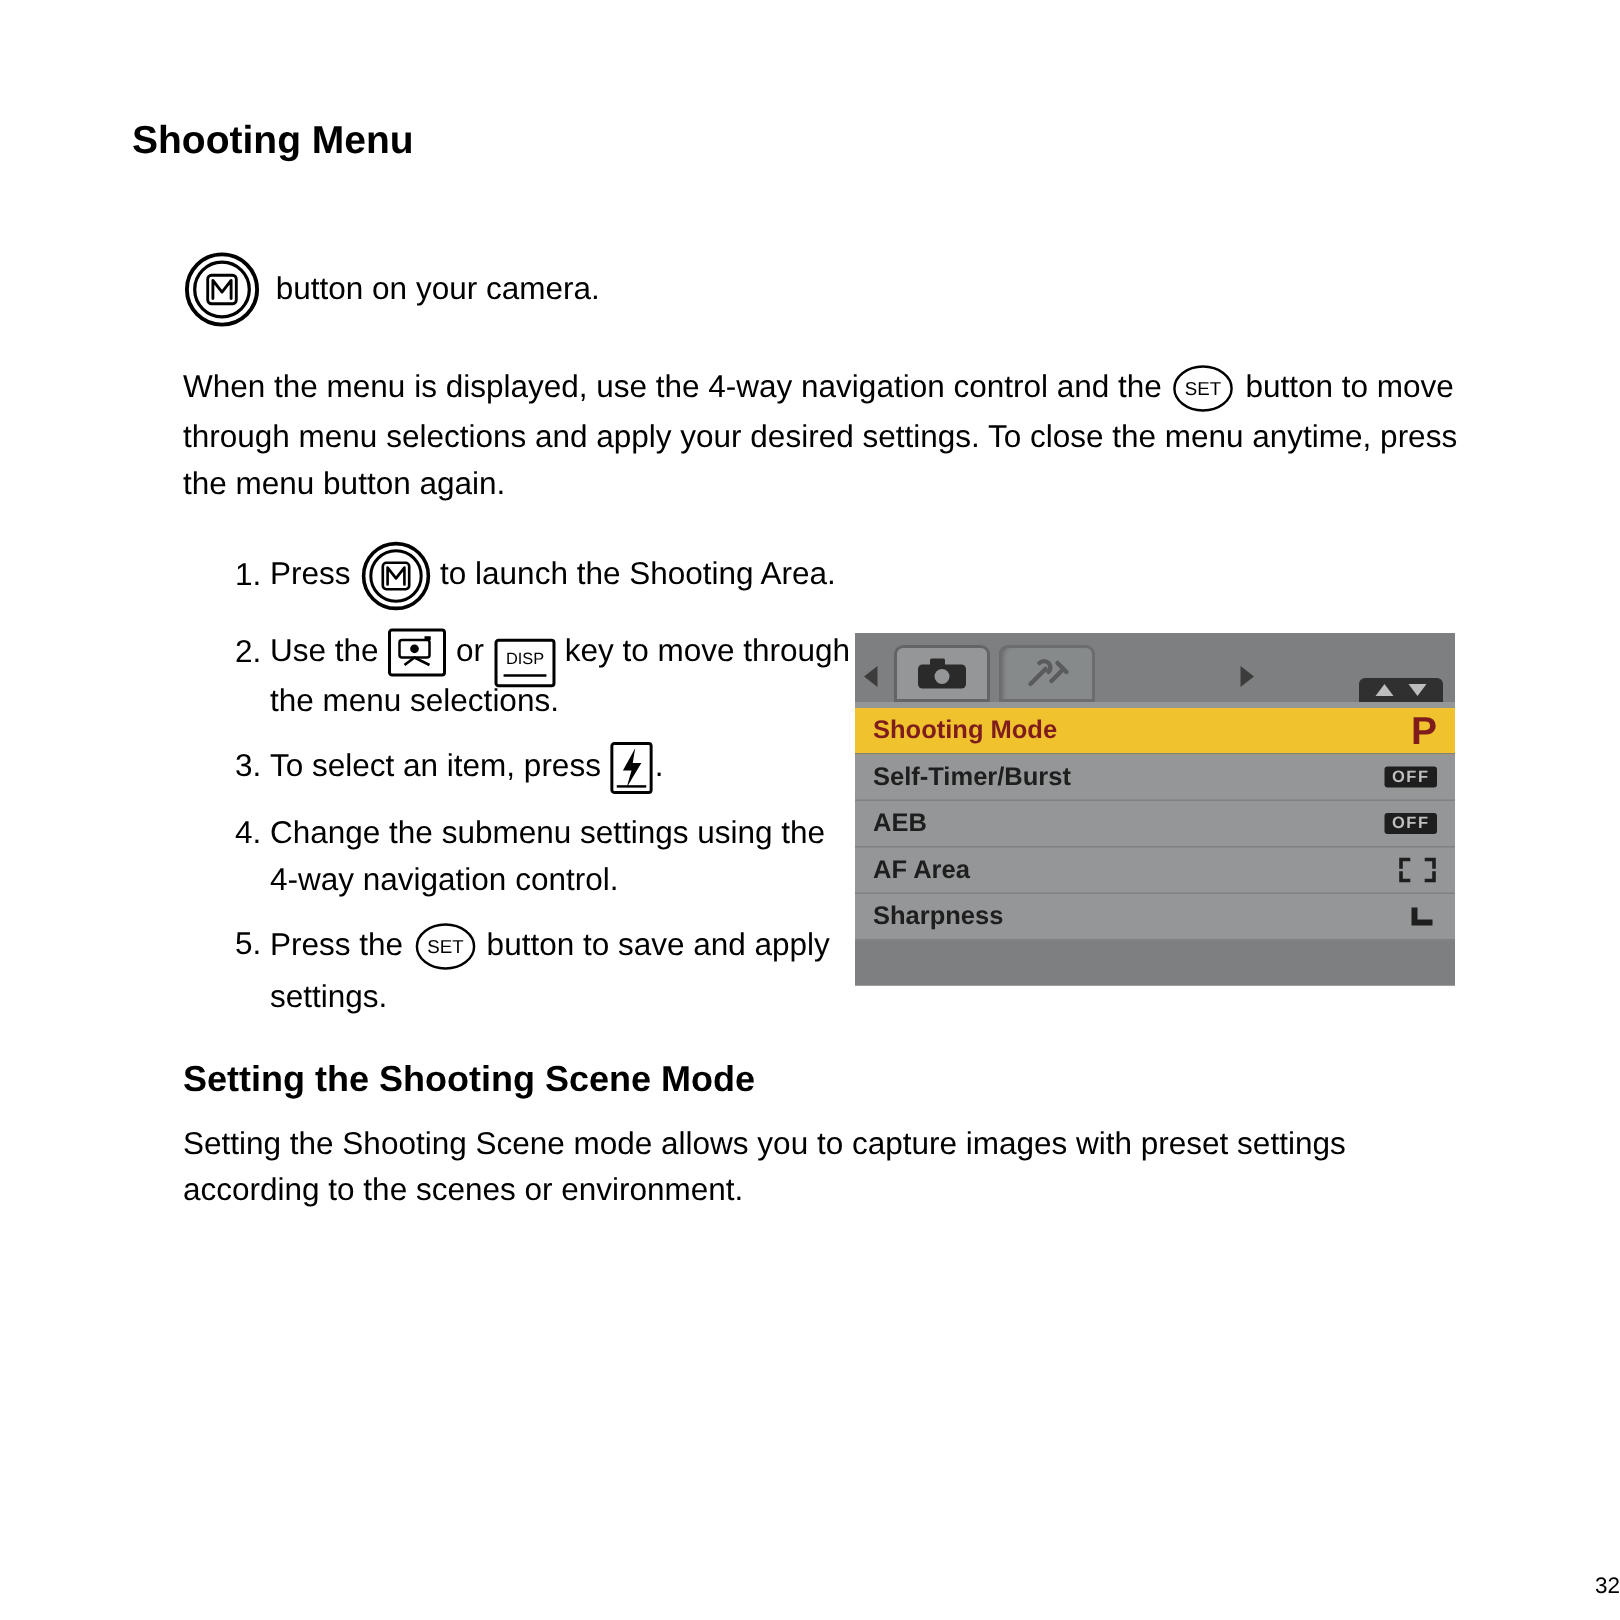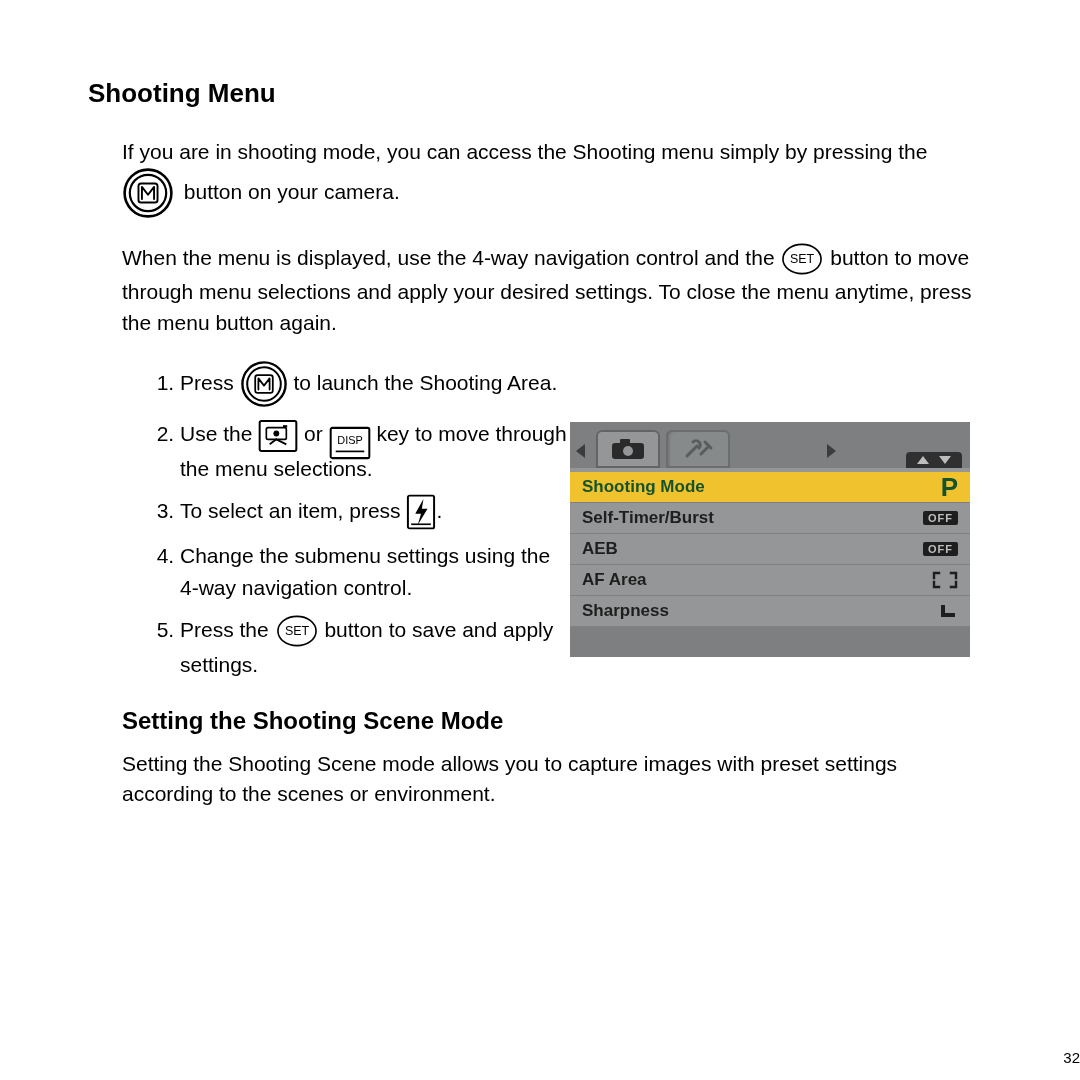--- a/index.html
+++ b/index.html
@@ -146,21 +146,21 @@
     display: flex;
     align-items: center;
     height: 30px;
     padding: 0 12px;
     font-size: 17px;
     font-weight: bold;
     color: #1e1e1e;
     border-bottom: 1px solid #808182;
     justify-content: space-between;
   }
-  .lcd-row.sel { background: #f0c22e; color: #14532d; }
+  .lcd-row.sel { background: #f0c22e; color: #7f1d1d; }
   .val-P {
     font-size: 26px;
     font-weight: bold;
     font-family: Arial, sans-serif;
   }
   .val-off {
     display: inline-block;
     background: #1e1e1e;
     color: #bfbfbf;
     font-size: 11px;
@@ -175,21 +175,21 @@
 </head>
 <body>
 
 <div class="page">
 
   <h2 class="title">Shooting Menu</h2>
 
   <div class="body">
 
     <p class="para">
-      <span>If you are in shooting mode, you can access the Shooting menu simply by pressing the</span><br>
+      <br>
       <span class="inline-icon menu-btn">
         <svg viewBox="0 0 60 60">
           <circle cx="30" cy="30" r="27" fill="none" stroke="#000" stroke-width="3"></circle>
           <circle cx="30" cy="30" r="21" fill="none" stroke="#000" stroke-width="2.5"></circle>
           <rect x="19" y="19" width="22" height="22" rx="3" fill="none" stroke="#000" stroke-width="2.2"></rect>
           <path d="M23 37 V23 L30 32 L37 23 V37" fill="none" stroke="#000" stroke-width="2.2" stroke-linejoin="round" stroke-linecap="round"></path>
         </svg>
       </span>
       <span class="aftertext">button on your camera.</span>
     </p>

